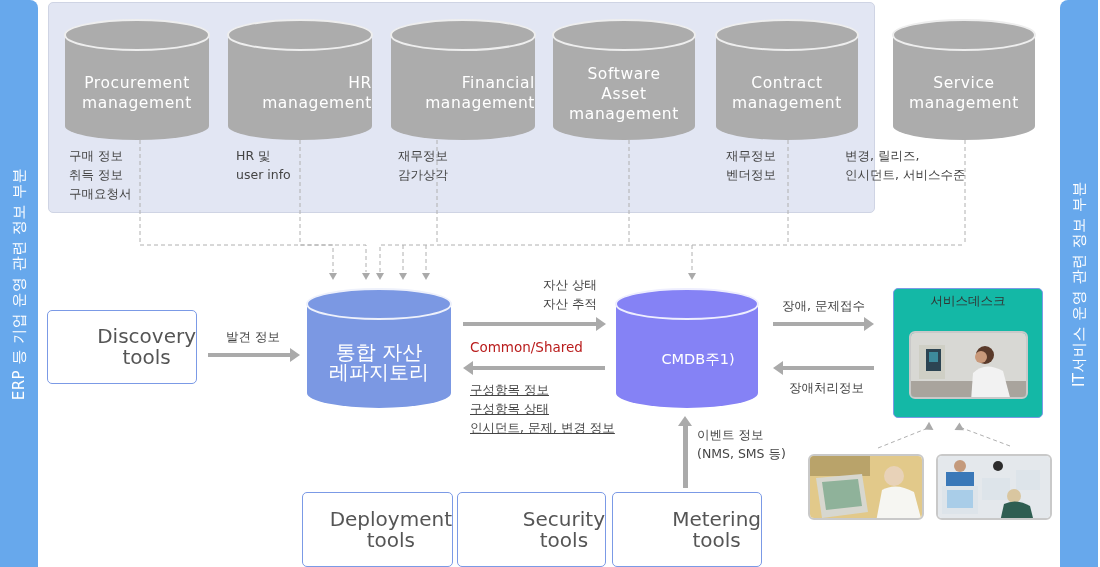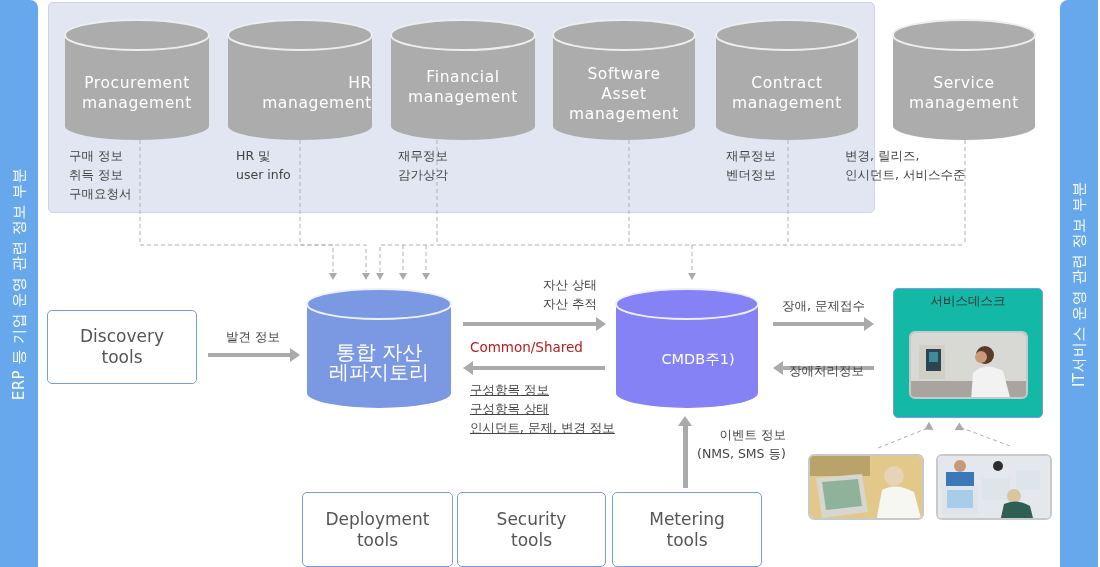--- a/index.html
+++ b/index.html
@@ -5,21 +5,21 @@
   html,body{margin:0;padding:0;background:#ffffff;}
   body{width:1100px;height:567px;position:relative;overflow:hidden;font-family:"DejaVu Sans","Liberation Sans",sans-serif;}
   .sidebar{position:absolute;top:0;width:38px;height:567px;background:#67a8ec;border-radius:0;}
   .sidebar.left{left:0;border-top-right-radius:8px;}
   .sidebar.right{left:1060px;border-top-left-radius:8px;}
   .sidebar .vtext{position:absolute;left:50%;top:50%;transform:translate(-50%,-50%) rotate(-90deg);white-space:nowrap;color:#ffffff;font-size:15px;letter-spacing:0.5px;}
   .erp-panel{position:absolute;left:48px;top:2px;width:827px;height:211px;background:#e2e6f3;border:1px solid #cfd4e4;border-radius:5px;box-sizing:border-box;}
   svg.overlay{position:absolute;left:0;top:0;}
   .cyl-label{position:absolute;text-align:center;color:#ffffff;font-size:15.5px;line-height:20px;letter-spacing:0.6px;}
   .small{position:absolute;color:#444;font-size:12.5px;line-height:19px;white-space:nowrap;}
-  .toolbox{position:absolute;border:1px solid #7b9ae6;border-radius:5px;background:#fff;box-sizing:border-box;display:flex;align-items:center;justify-content:center;text-align:center;color:#555;font-size:17px;line-height:21px;}
+  .toolbox{position:absolute;border:1px solid #7b9ae6;border-radius:5px;background:#fff;box-sizing:border-box;display:flex;align-items:center;justify-content:flex-end;text-align:center;color:#555;font-size:20px;line-height:21px;}
   .desk{position:absolute;left:893px;top:288px;width:150px;height:130px;border:1px solid #7b9ae6;border-radius:5px;box-sizing:border-box;background:#14b8a6;}
   .desk-title{position:absolute;left:0;right:0;top:4px;text-align:center;font-size:12.5px;color:#333;}
   .photo{position:absolute;border-radius:6px;overflow:hidden;border:2px solid #c9c9c9;box-sizing:border-box;}
   .common{position:absolute;color:#b91c1c;font-size:13.5px;}
 </style>
 </head>
 <body>
 
 <div class="sidebar left">
   <span class="vtext">ERP 등 기업 운영 관련 정보 부분</span>
@@ -130,21 +130,21 @@
 </svg>
 
 <div class="cyl-label" style="left:65px;top:73px;width:144px;">
   <div>Procurement</div>
   <div>management</div>
 </div>
 <div class="cyl-label" style="left:228px;top:73px;width:144px;text-align:right;">
   <div>HR</div>
   <div>management</div>
 </div>
-<div class="cyl-label" style="left:391px;top:67px;width:144px;">
+<div class="cyl-label" style="left:391px;top:73px;width:144px;text-align:right;">
   <div>Financial</div>
   <div>management</div>
 </div>
 <div class="cyl-label" style="left:553px;top:64px;width:142px;">
   <div>Software</div>
   <div>Asset</div>
   <div>management</div>
 </div>
 <div class="cyl-label" style="left:716px;top:73px;width:142px;">
   <div>Contract</div>
@@ -197,23 +197,23 @@
   <div>자산 추적</div>
 </div>
 <div class="common" style="left:470px;top:339px;">Common/Shared</div>
 <div class="small" style="left:470px;top:380px;text-decoration:underline;">
   <div>구성항목 정보</div>
   <div>구성항목 상태</div>
   <div>인시던트, 문제, 변경 정보</div>
 </div>
 
 <div class="small" style="left:782px;top:296px;">장애, 문제접수</div>
-<div class="small" style="left:789px;top:361px;">장애처리정보</div>
-
-<div class="small" style="left:697px;top:425px;text-align:right;">
+<div class="small" style="left:789px;top:378px;">장애처리정보</div>
+
+<div class="small" style="left:697px;top:425px;">
   <div>이벤트 정보</div>
   <div>(NMS, SMS 등)</div>
 </div>
 
 <div class="desk">
   <div class="desk-title">서비스데스크</div>
   <div class="photo" style="left:15px;top:42px;width:119px;height:68px;">
     <svg width="119" height="68">
       <rect width="119" height="68" fill="#d8d8d4"></rect>
       <rect x="0" y="48" width="119" height="20" fill="#a9a49d"></rect>

